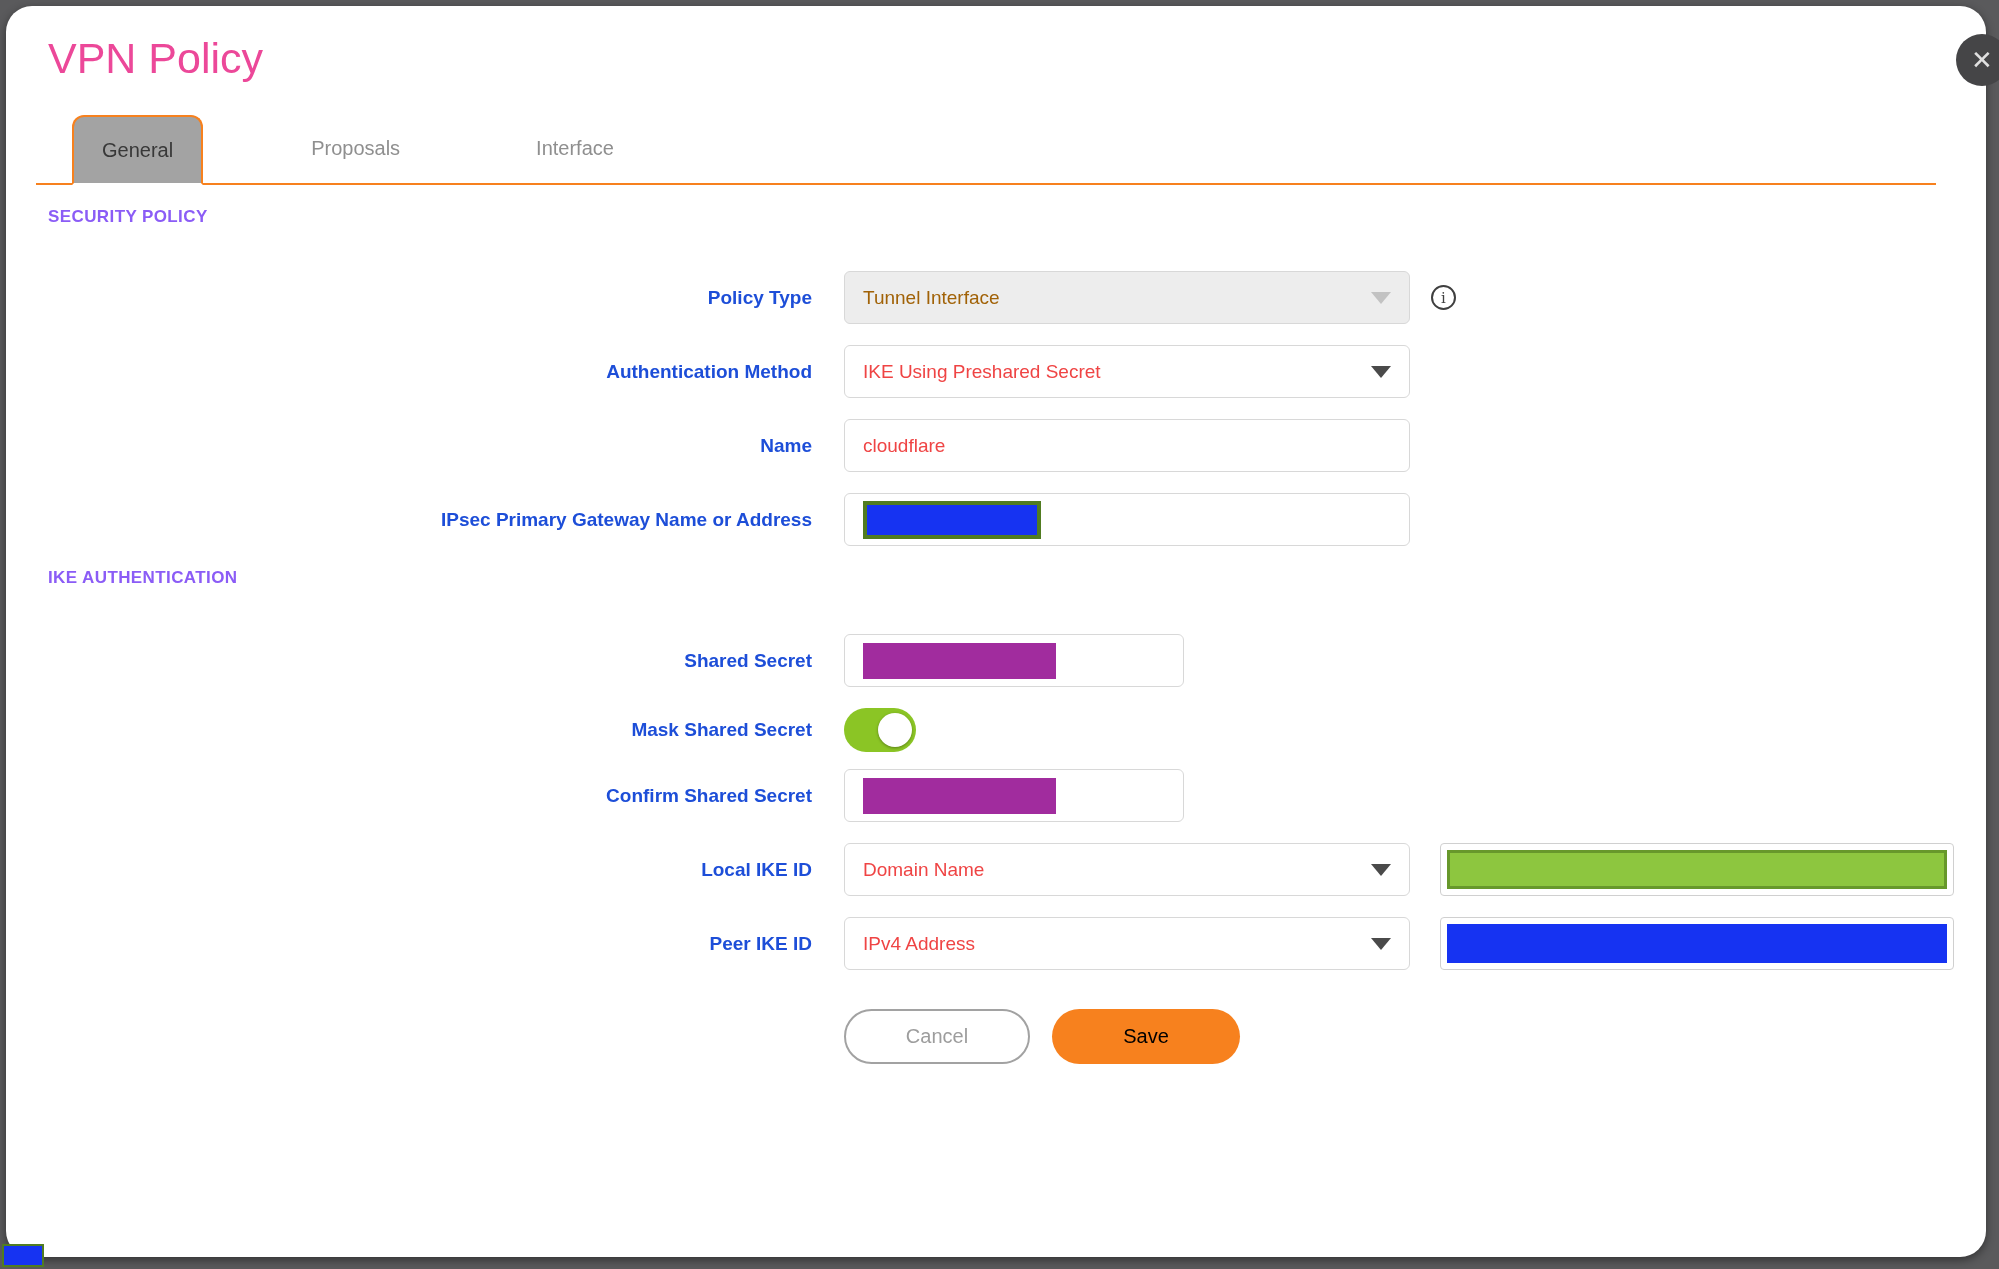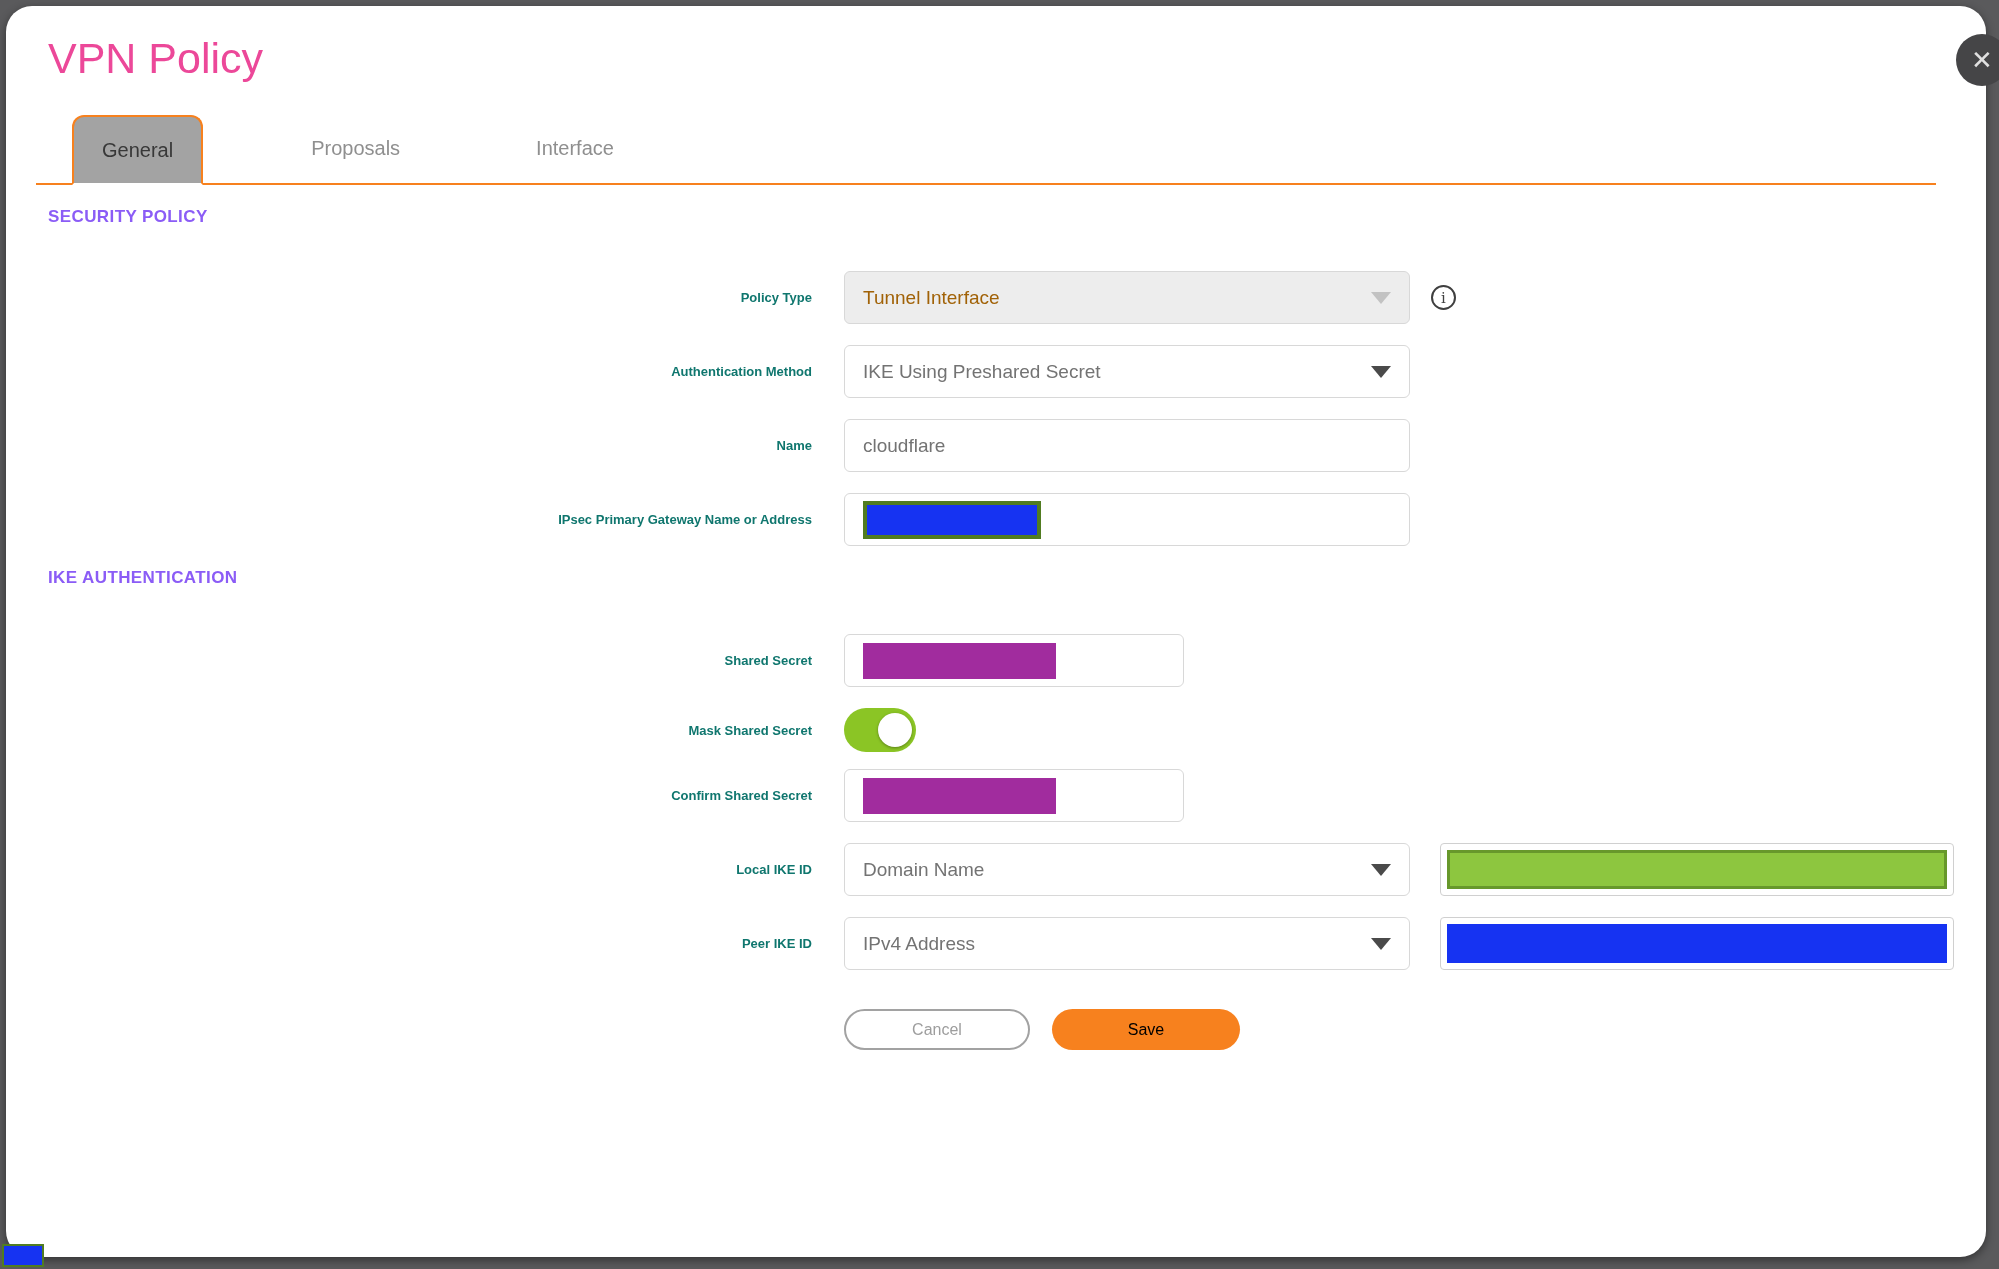--- a/index.html
+++ b/index.html
@@ -37,27 +37,27 @@
   
   .section-heading{
     color:#8b5cf6;font-size:17px;font-weight:700;letter-spacing:.4px;
     margin:22px 0 0 6px;
   }
   .rows{margin-top:44px;}
   .rows.second{margin-top:46px;}
   .row{display:flex;align-items:center;margin-bottom:21px;}
   .lbl{
     width:770px;text-align:right;margin-right:32px;
-    font-size:13px;font-weight:700;color:#0f766e;flex:none;
+    font-size:19px;font-weight:700;color:#1d4ed8;flex:none;
   }
   .control{
     height:53px;box-sizing:border-box;background:#fff;
     border:1px solid #d8d8d8;border-radius:6px;
     display:flex;align-items:center;padding:0 18px;
-    font-size:19px;color:#737373;flex:none;
+    font-size:19px;color:#ef4444;flex:none;
   }
   .w-wide{width:566px;}
   .w-secret{width:340px;}
   .select{justify-content:space-between;cursor:pointer;}
   .caret{
     width:0;height:0;flex:none;margin-left:12px;
     border-left:10px solid transparent;border-right:10px solid transparent;
     border-top:12px solid #4a4a4a;
   }
   .control.disabled{background:#ededed;color:#a16207;}
@@ -88,22 +88,22 @@
     width:72px;height:44px;border-radius:22px;background:#8BC525;
     position:relative;cursor:pointer;flex:none;
   }
   .toggle .knob{
     position:absolute;top:5px;right:4px;width:34px;height:34px;border-radius:50%;
     background:#ffffff;box-shadow:0 1px 3px rgba(0,0,0,.35);
   }
   
   .btn-row{display:flex;margin:39px 0 0 802px;gap:22px;}
   .btn{
-    height:41px;border-radius:28px;display:flex;align-items:center;justify-content:center;
-    font-size:16px;cursor:pointer;box-sizing:border-box;
+    height:55px;border-radius:28px;display:flex;align-items:center;justify-content:center;
+    font-size:20px;cursor:pointer;box-sizing:border-box;
   }
   .btn.cancel{width:186px;background:#fff;border:2px solid #a2a2a2;color:#9d9d9d;}
   .btn.save{width:188px;background:#F7811E;border:none;color:#000000;}
   
   .close-btn{
     position:absolute;left:1956px;top:34px;width:52px;height:52px;border-radius:50%;
     background:#454547;display:flex;align-items:center;justify-content:center;
     color:#e0e0e0;font-size:26px;cursor:pointer;z-index:5;
   }
   .corner-redact{

